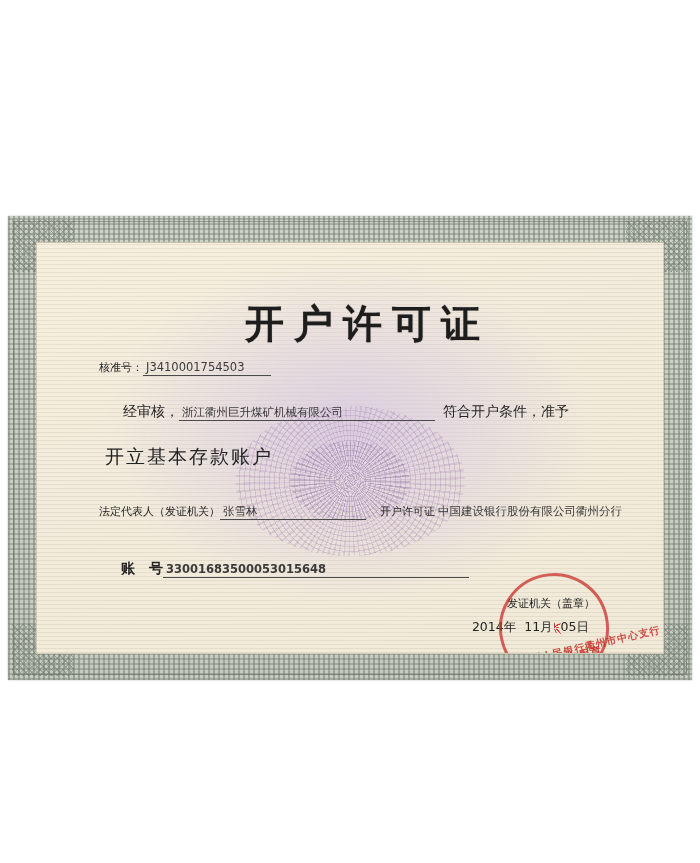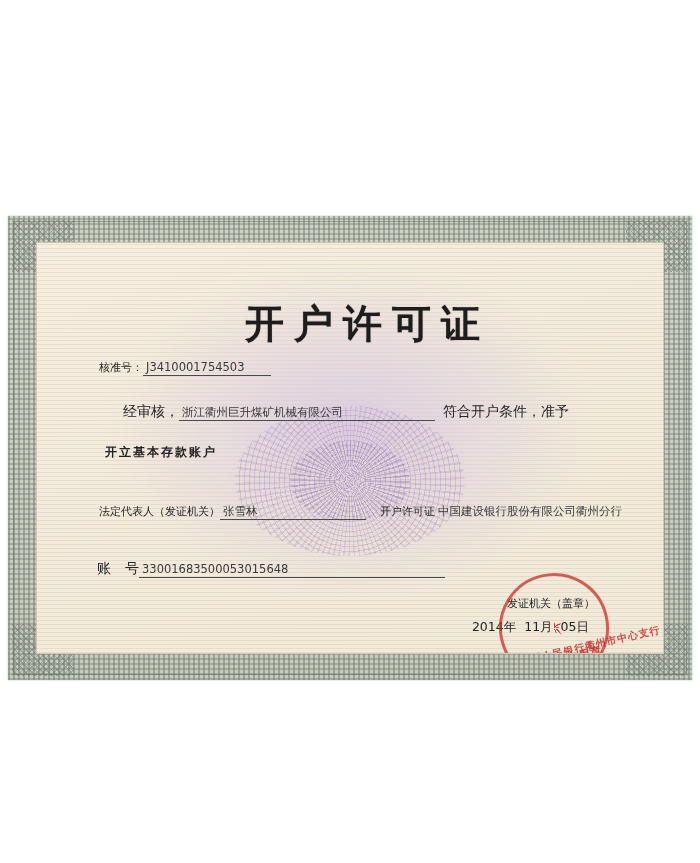--- a/index.html
+++ b/index.html
@@ -153,23 +153,23 @@
     vertical-align: baseline;
   }
   .fill.nb { border-bottom: none; }
 
   .num-red { color: #c32a20; letter-spacing: .5px; }
 
   
   #approval-row { left: 62px; top: 116px; }
   #serial-row   { right: 60px; top: 114px; text-align: right; font-size: 14px;}
   #line1        { left: 86px; top: 160px; }
-  #line2        { left: 68px; top: 201px; font-size: 12px; letter-spacing: 2px; font-weight: bold;}
+  #line2        { left: 68px; top: 201px; font-size: 19px; letter-spacing: 2px;}
   #legal-row    { left: 62px; top: 260px; }
-  #account-row  { left: 60px; top: 317px; }
+  #account-row  { left: 84px; top: 317px; font-weight: bold; }
   #issuer-row   { right: 68px; top: 352px; text-align: right; }
   #date-row     { right: 74px; top: 376px; text-align: right; font-size: 12.5px;}
 
   
   .seal {
     position: absolute;
     left: 462px;
     top: 330px;
     width: 104px;
     height: 104px;

